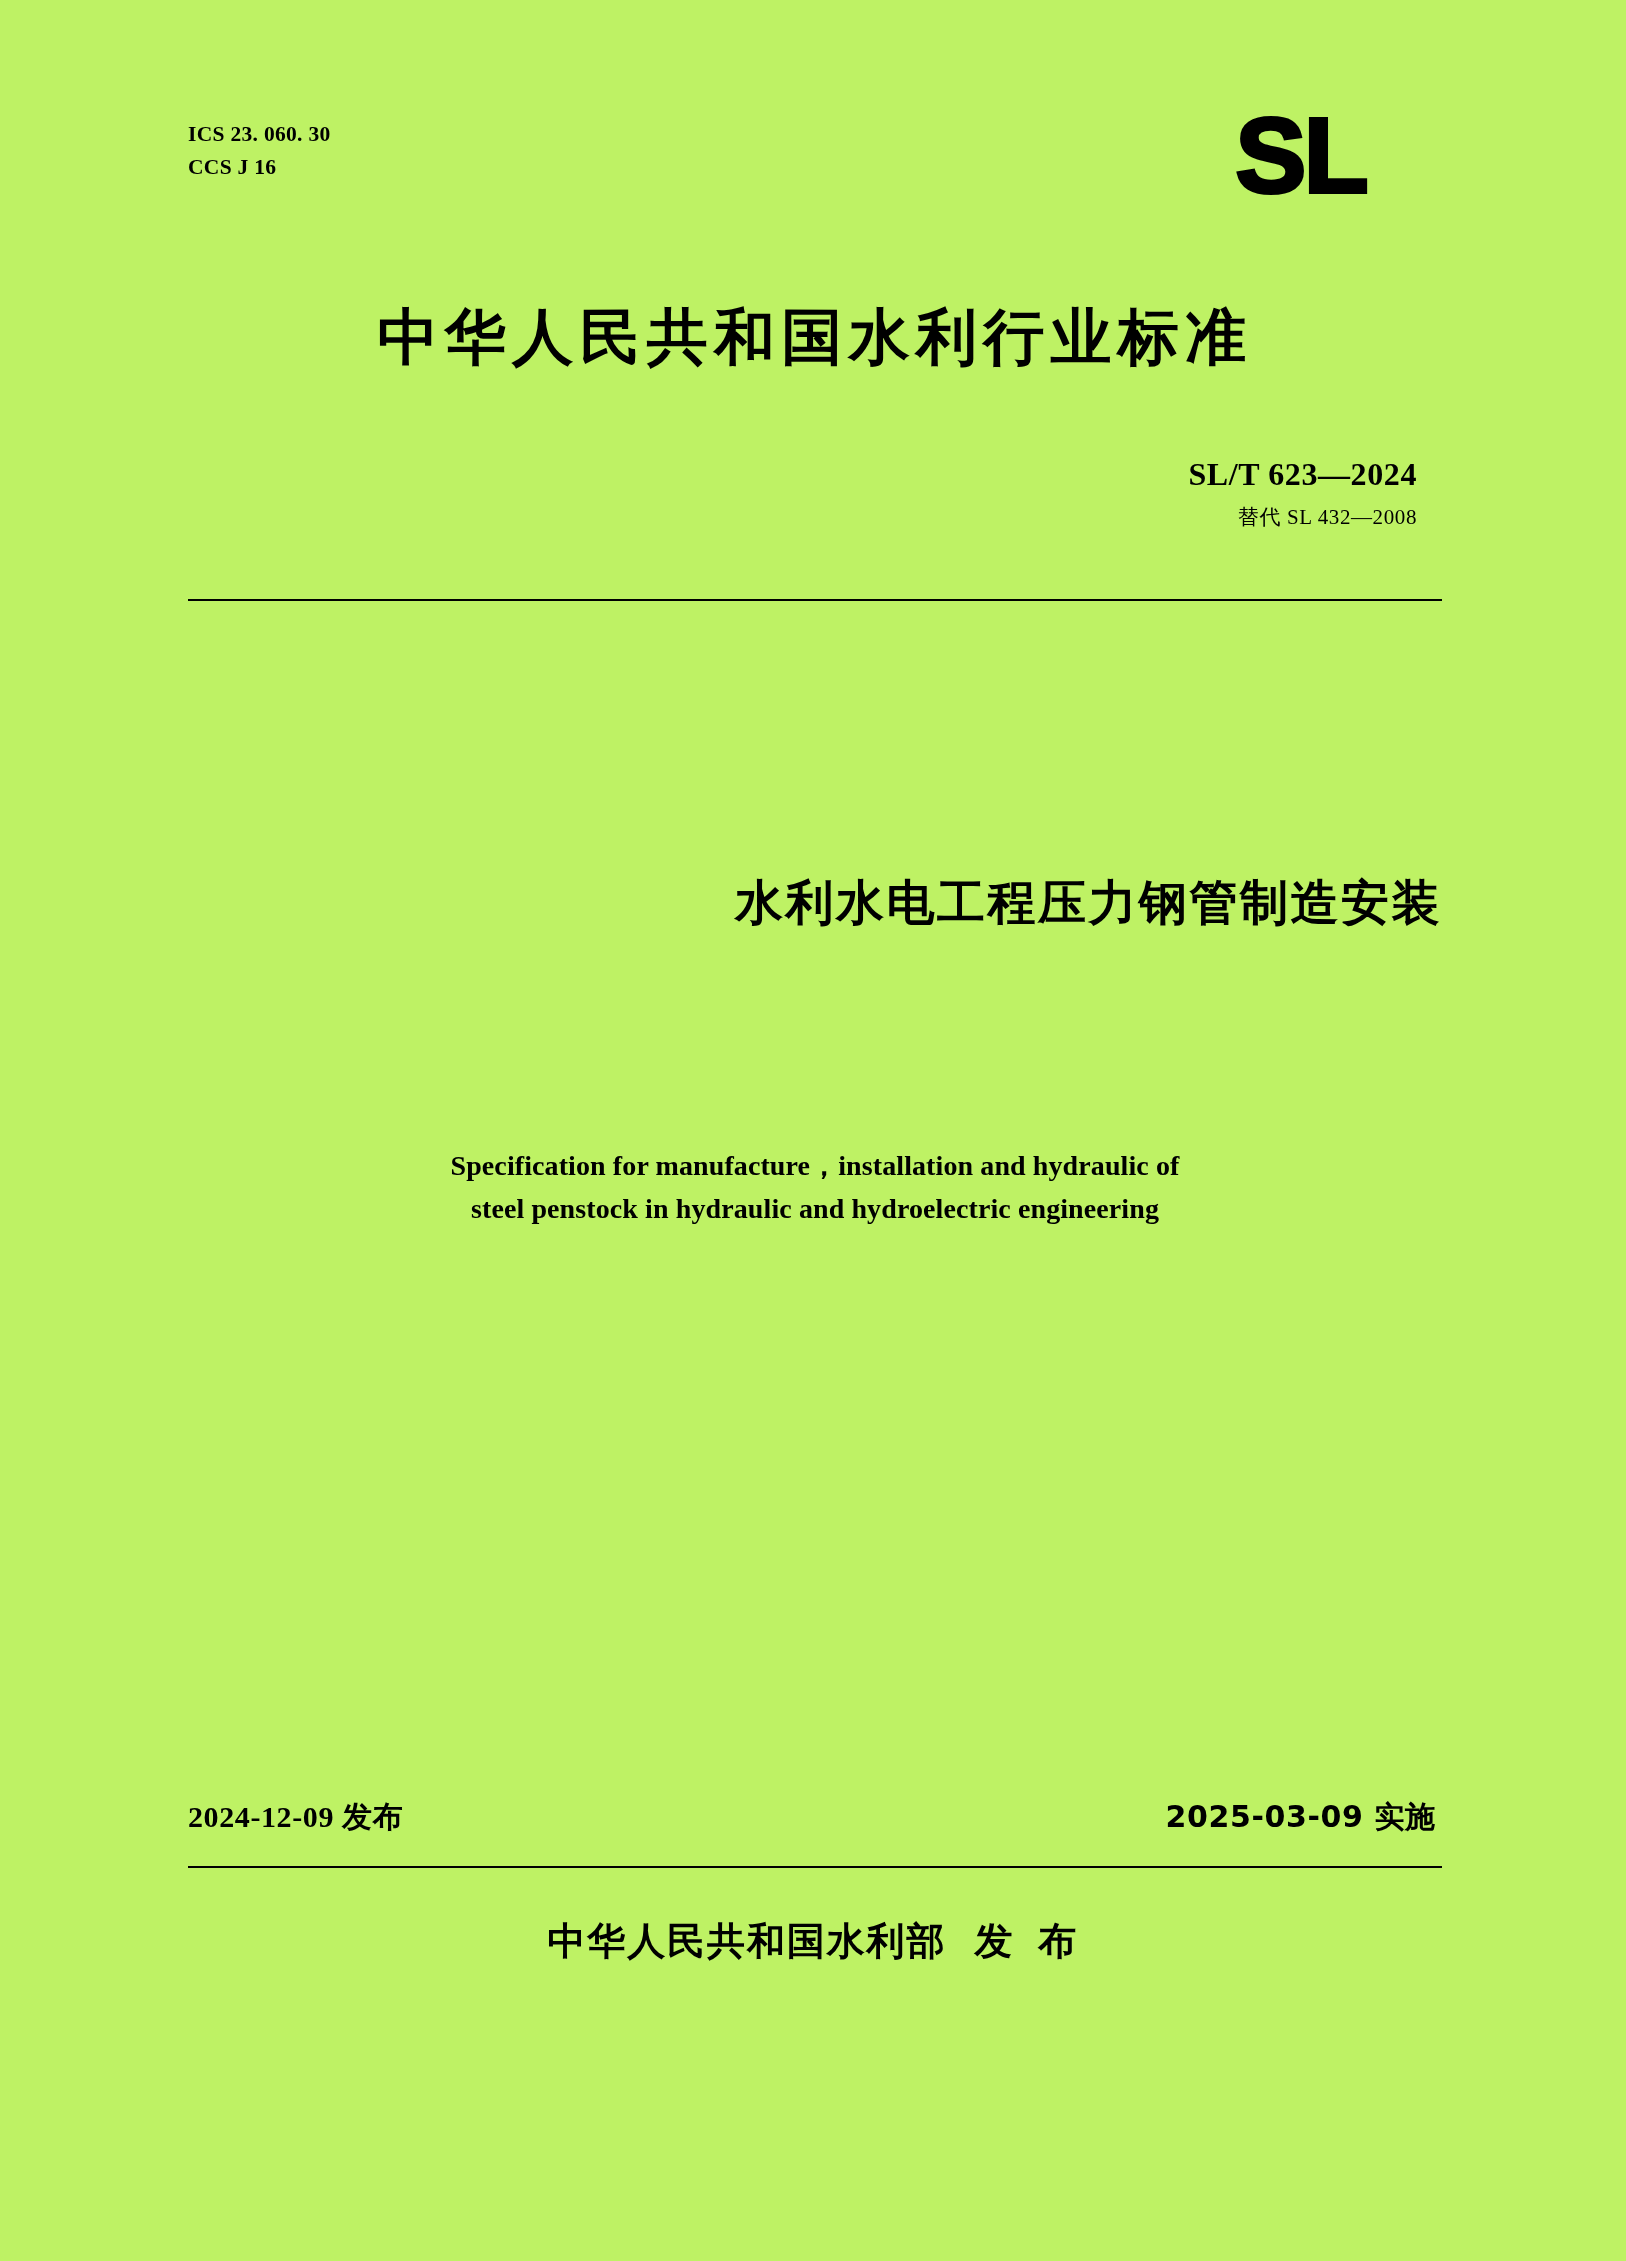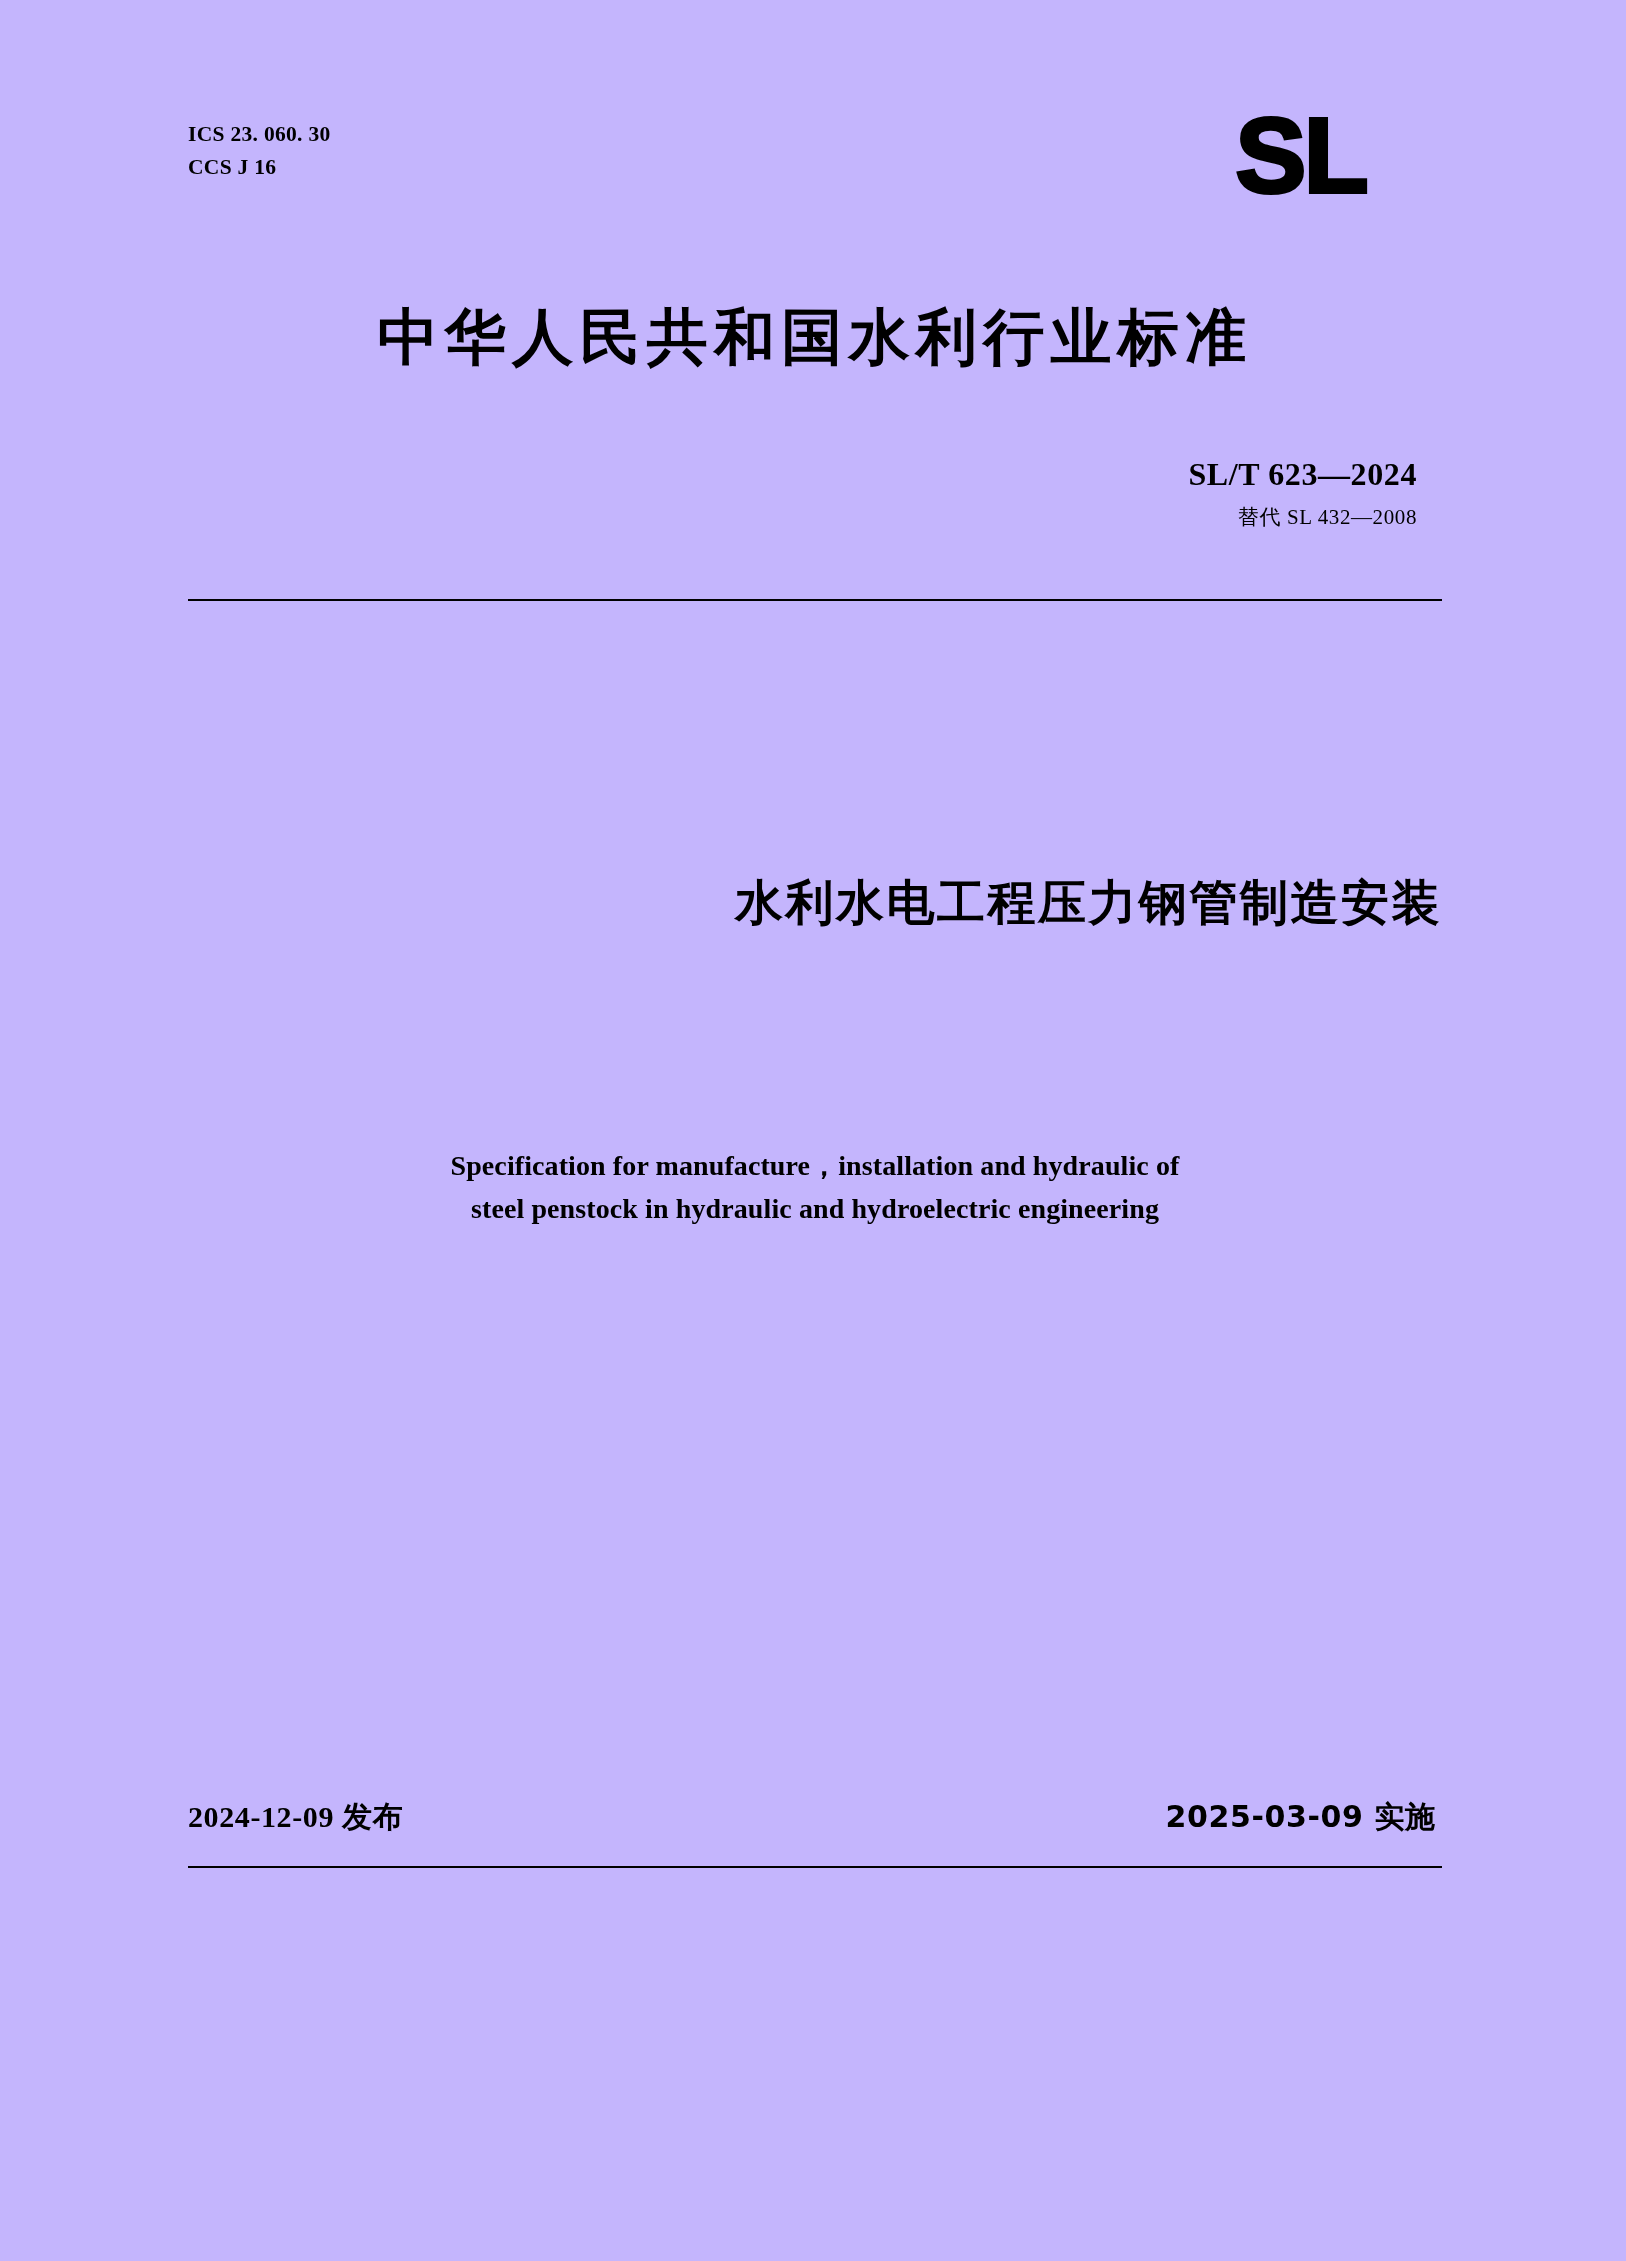--- a/index.html
+++ b/index.html
@@ -8,21 +8,21 @@
     background: #ffffff;
   }
   body {
     font-family: "Liberation Serif", serif;
     color: #000000;
   }
   .page {
     position: relative;
     width: 1626px;
     height: 2261px;
-    background: #c4b5fd;
+    background: #bef264;
     box-sizing: border-box;
     overflow: hidden;
   }
   .content {
     position: absolute;
     left: 188px;
     top: 0;
     width: 1254px;
     height: 2261px;
   }
@@ -217,16 +217,19 @@
       <span class="l2">steel penstock in hydraulic and hydroelectric engineering</span>
     </div>
 
     <div class="dates">
       <div class="date-issue">2024-12-09 发布</div>
       <div class="date-impl">2025-03-09 实施</div>
     </div>
 
     <div class="rule-bottom"></div>
 
+    <div class="publisher">
+      <span>中华人民共和国水利部</span><span class="pub-verb">发 布</span>
+    </div>
 
   </div>
 </div>
 
 
 </body></html>

